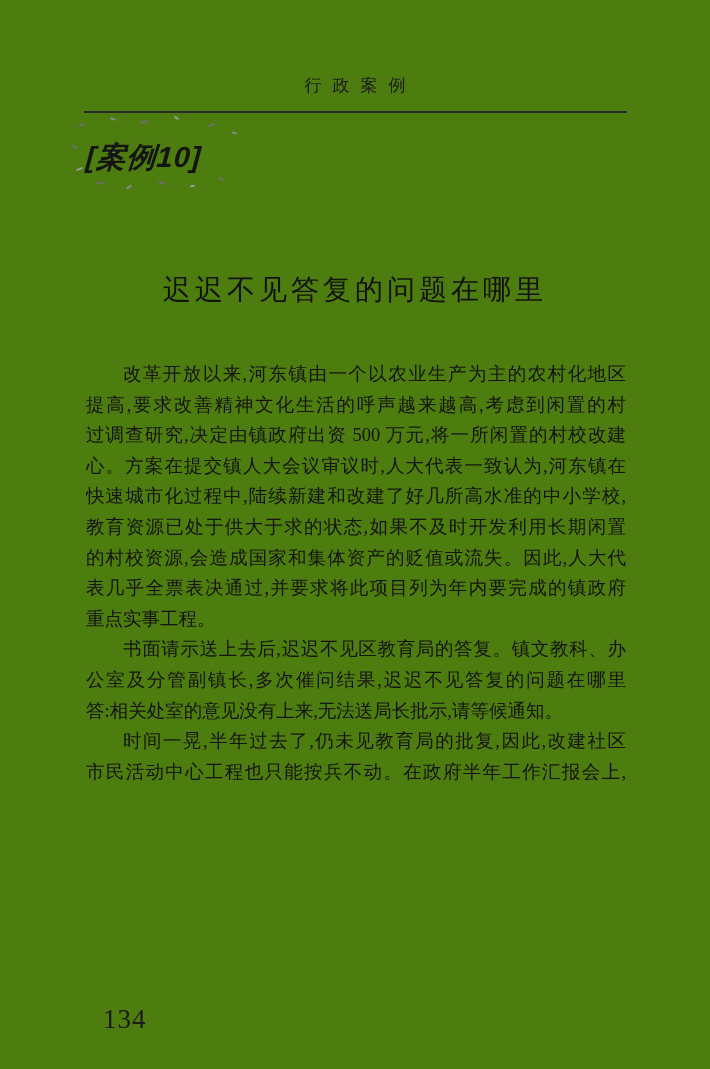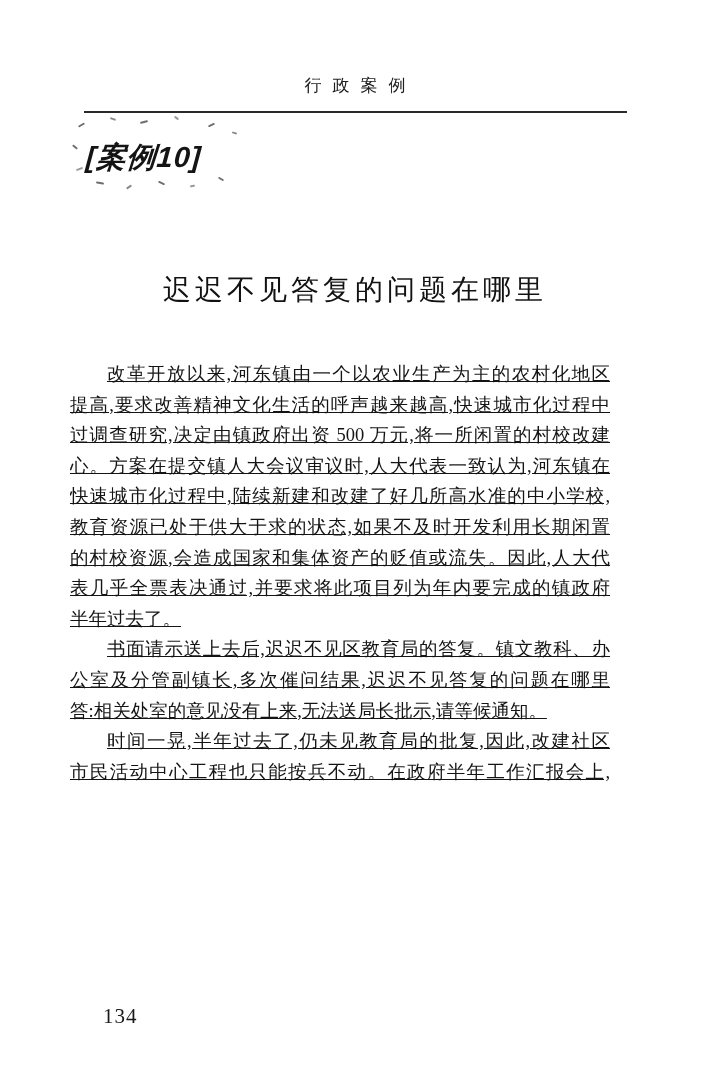--- a/index.html
+++ b/index.html
@@ -5,21 +5,21 @@
   html, body {
     margin: 0;
     padding: 0;
     background: #e8e8e8;
   }
   .page {
     position: relative;
     width: 710px;
     height: 1069px;
     margin: 0 auto;
-    background: #ffffff;
+    background: #4d7c0f;
     color: #161616;
     font-family: "Liberation Serif", "DejaVu Serif", serif;
     overflow: hidden;
   }
 
   
   .running-header {
     position: absolute;
     top: 74px;
     left: 0;
@@ -92,43 +92,42 @@
     font-size: 28px;
     font-weight: 500;
     letter-spacing: 4px;
     color: #121212;
   }
 
   
   .body-text {
     position: absolute;
     top: 359px;
-    left: 70px;
+    left: 86px;
     width: 540px;
     font-size: 18.5px;
     color: #141414;
-    text-decoration: underline;
   }
   .line {
     line-height: 30.6px;
     height: 30.6px;
     text-align: justify;
     text-align-last: justify;
     white-space: nowrap;
     overflow: hidden;
   }
   .line.first { text-indent: 2em; }
   .line.last  { text-align-last: left; }
 
   
   .page-number {
     position: absolute;
     top: 1004px;
     left: 103px;
-    font-size: 21px;
+    font-size: 27px;
     letter-spacing: 1px;
     color: #1a1a1a;
   }
 </style>
 </head>
 <body>
 
 <div class="page">
 
   <div class="running-header">行政案例</div>
@@ -151,28 +150,28 @@
     <span class="speckle"></span>
     <span class="speckle"></span>
     <span class="case-label-text">[案例10]</span>
   </div>
 
   <h1 class="title">迟迟不见答复的问题在哪里</h1>
 
   <div class="body-text" id="paragraphs">
       <div class="paragraph">
         <div class="line first">改革开放以来,河东镇由一个以农业生产为主的农村化地区</div>
-        <div class="line">提高,要求改善精神文化生活的呼声越来越高,快速城市化过程中</div>
+        <div class="line">提高,要求改善精神文化生活的呼声越来越高,考虑到闲置的村</div>
         <div class="line">过调查研究,决定由镇政府出资 500 万元,将一所闲置的村校改建</div>
         <div class="line">心。方案在提交镇人大会议审议时,人大代表一致认为,河东镇在</div>
         <div class="line">快速城市化过程中,陆续新建和改建了好几所高水准的中小学校,</div>
         <div class="line">教育资源已处于供大于求的状态,如果不及时开发利用长期闲置</div>
         <div class="line">的村校资源,会造成国家和集体资产的贬值或流失。因此,人大代</div>
         <div class="line">表几乎全票表决通过,并要求将此项目列为年内要完成的镇政府</div>
-        <div class="line last">半年过去了。</div>
+        <div class="line last">重点实事工程。</div>
       </div>
       <div class="paragraph">
         <div class="line first">书面请示送上去后,迟迟不见区教育局的答复。镇文教科、办</div>
         <div class="line">公室及分管副镇长,多次催问结果,迟迟不见答复的问题在哪里</div>
         <div class="line last">答:相关处室的意见没有上来,无法送局长批示,请等候通知。</div>
       </div>
       <div class="paragraph">
         <div class="line first">时间一晃,半年过去了,仍未见教育局的批复,因此,改建社区</div>
         <div class="line">市民活动中心工程也只能按兵不动。在政府半年工作汇报会上,</div>
       </div>

